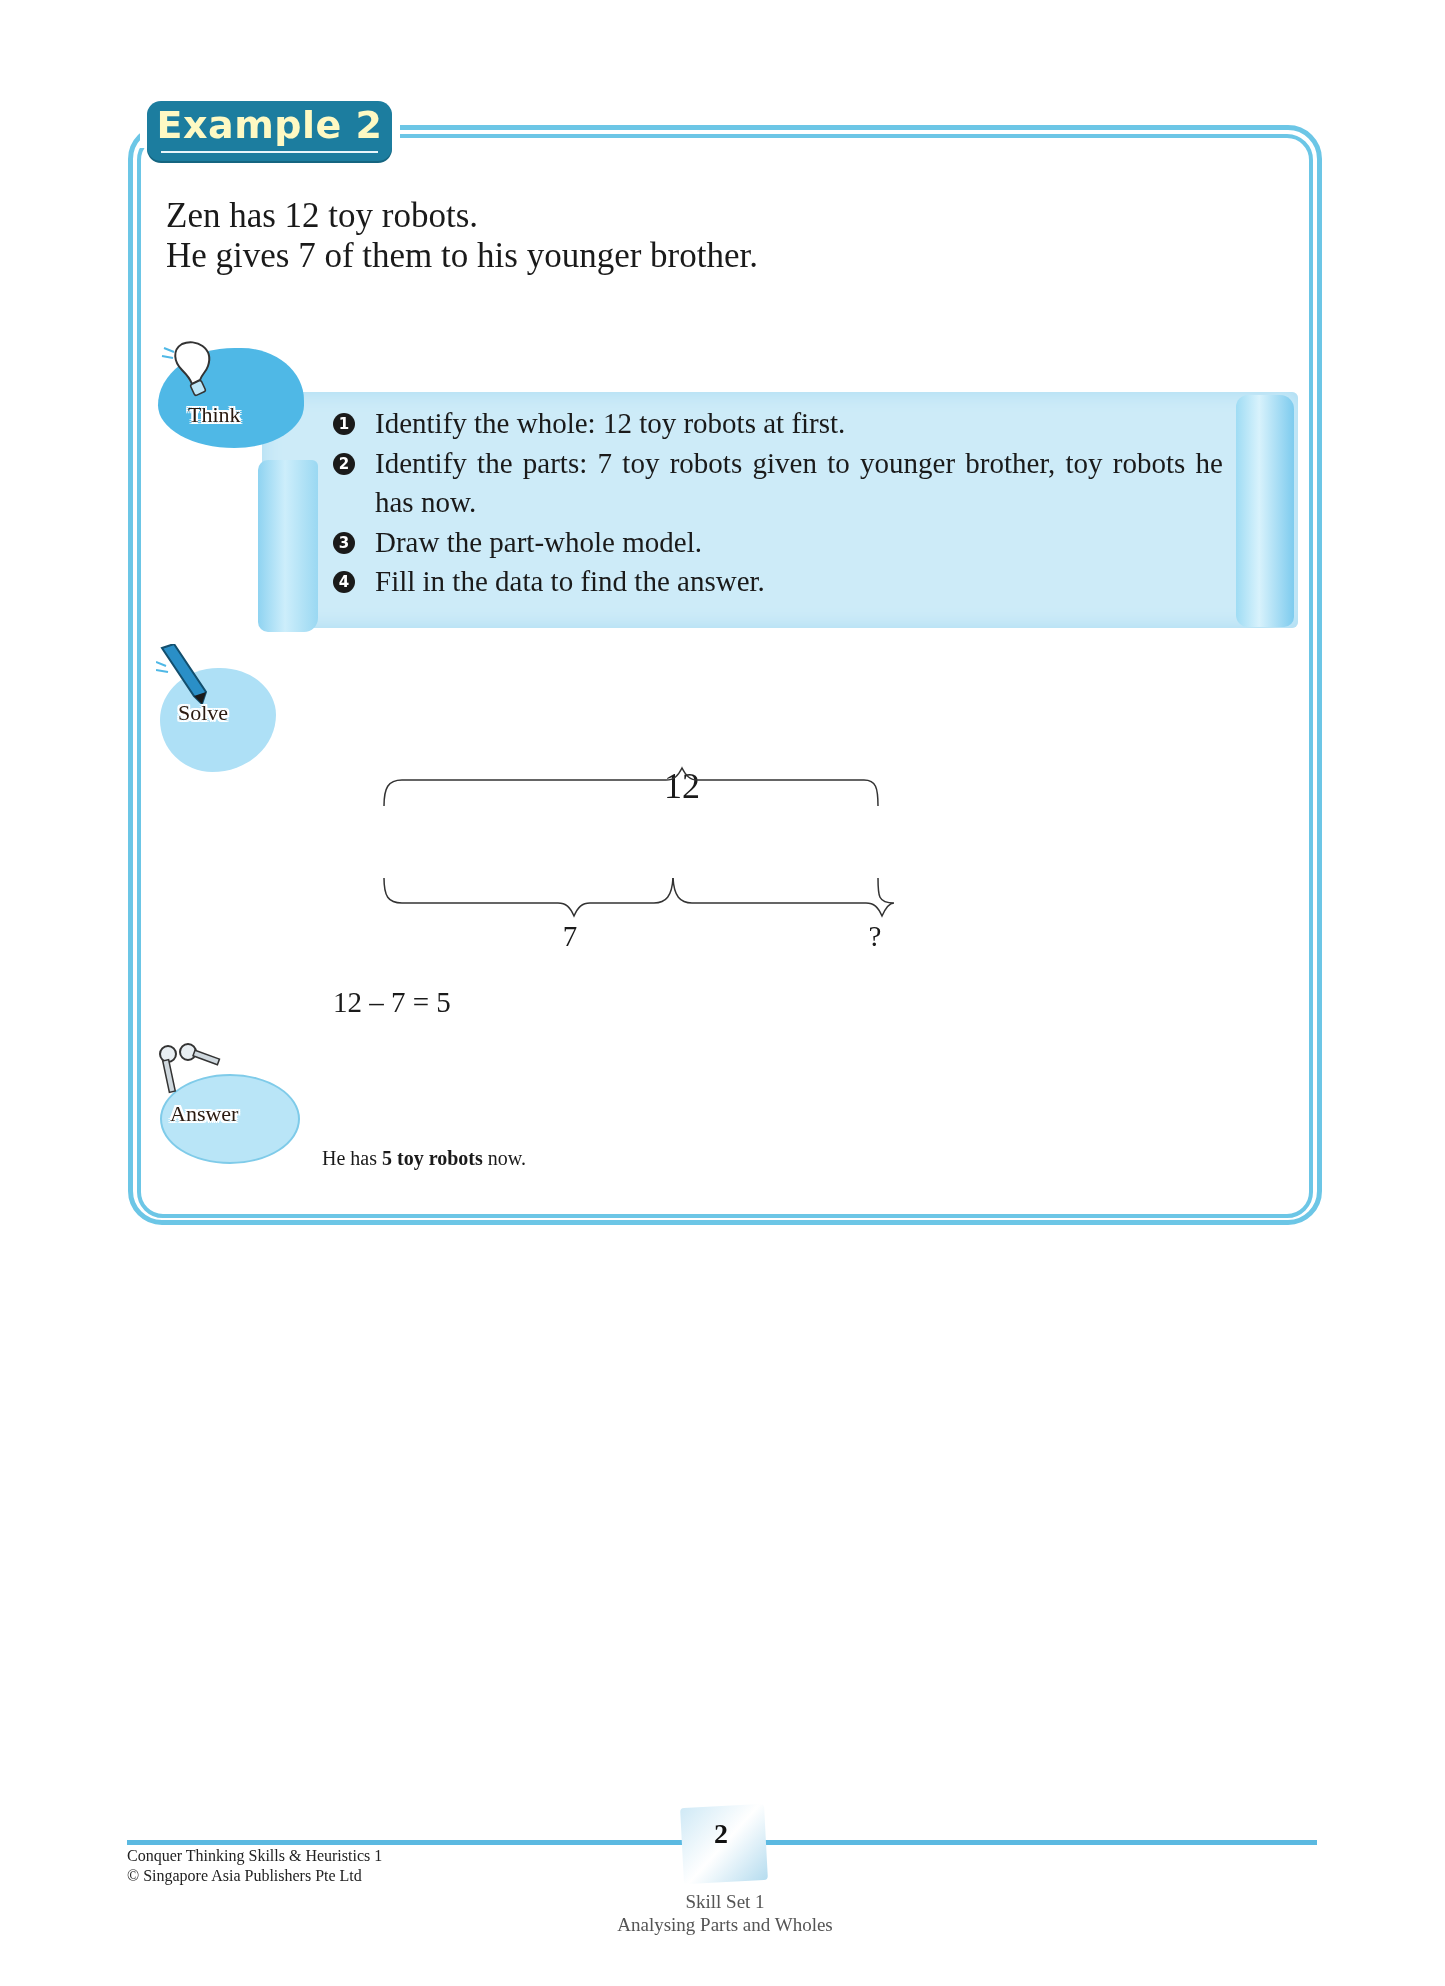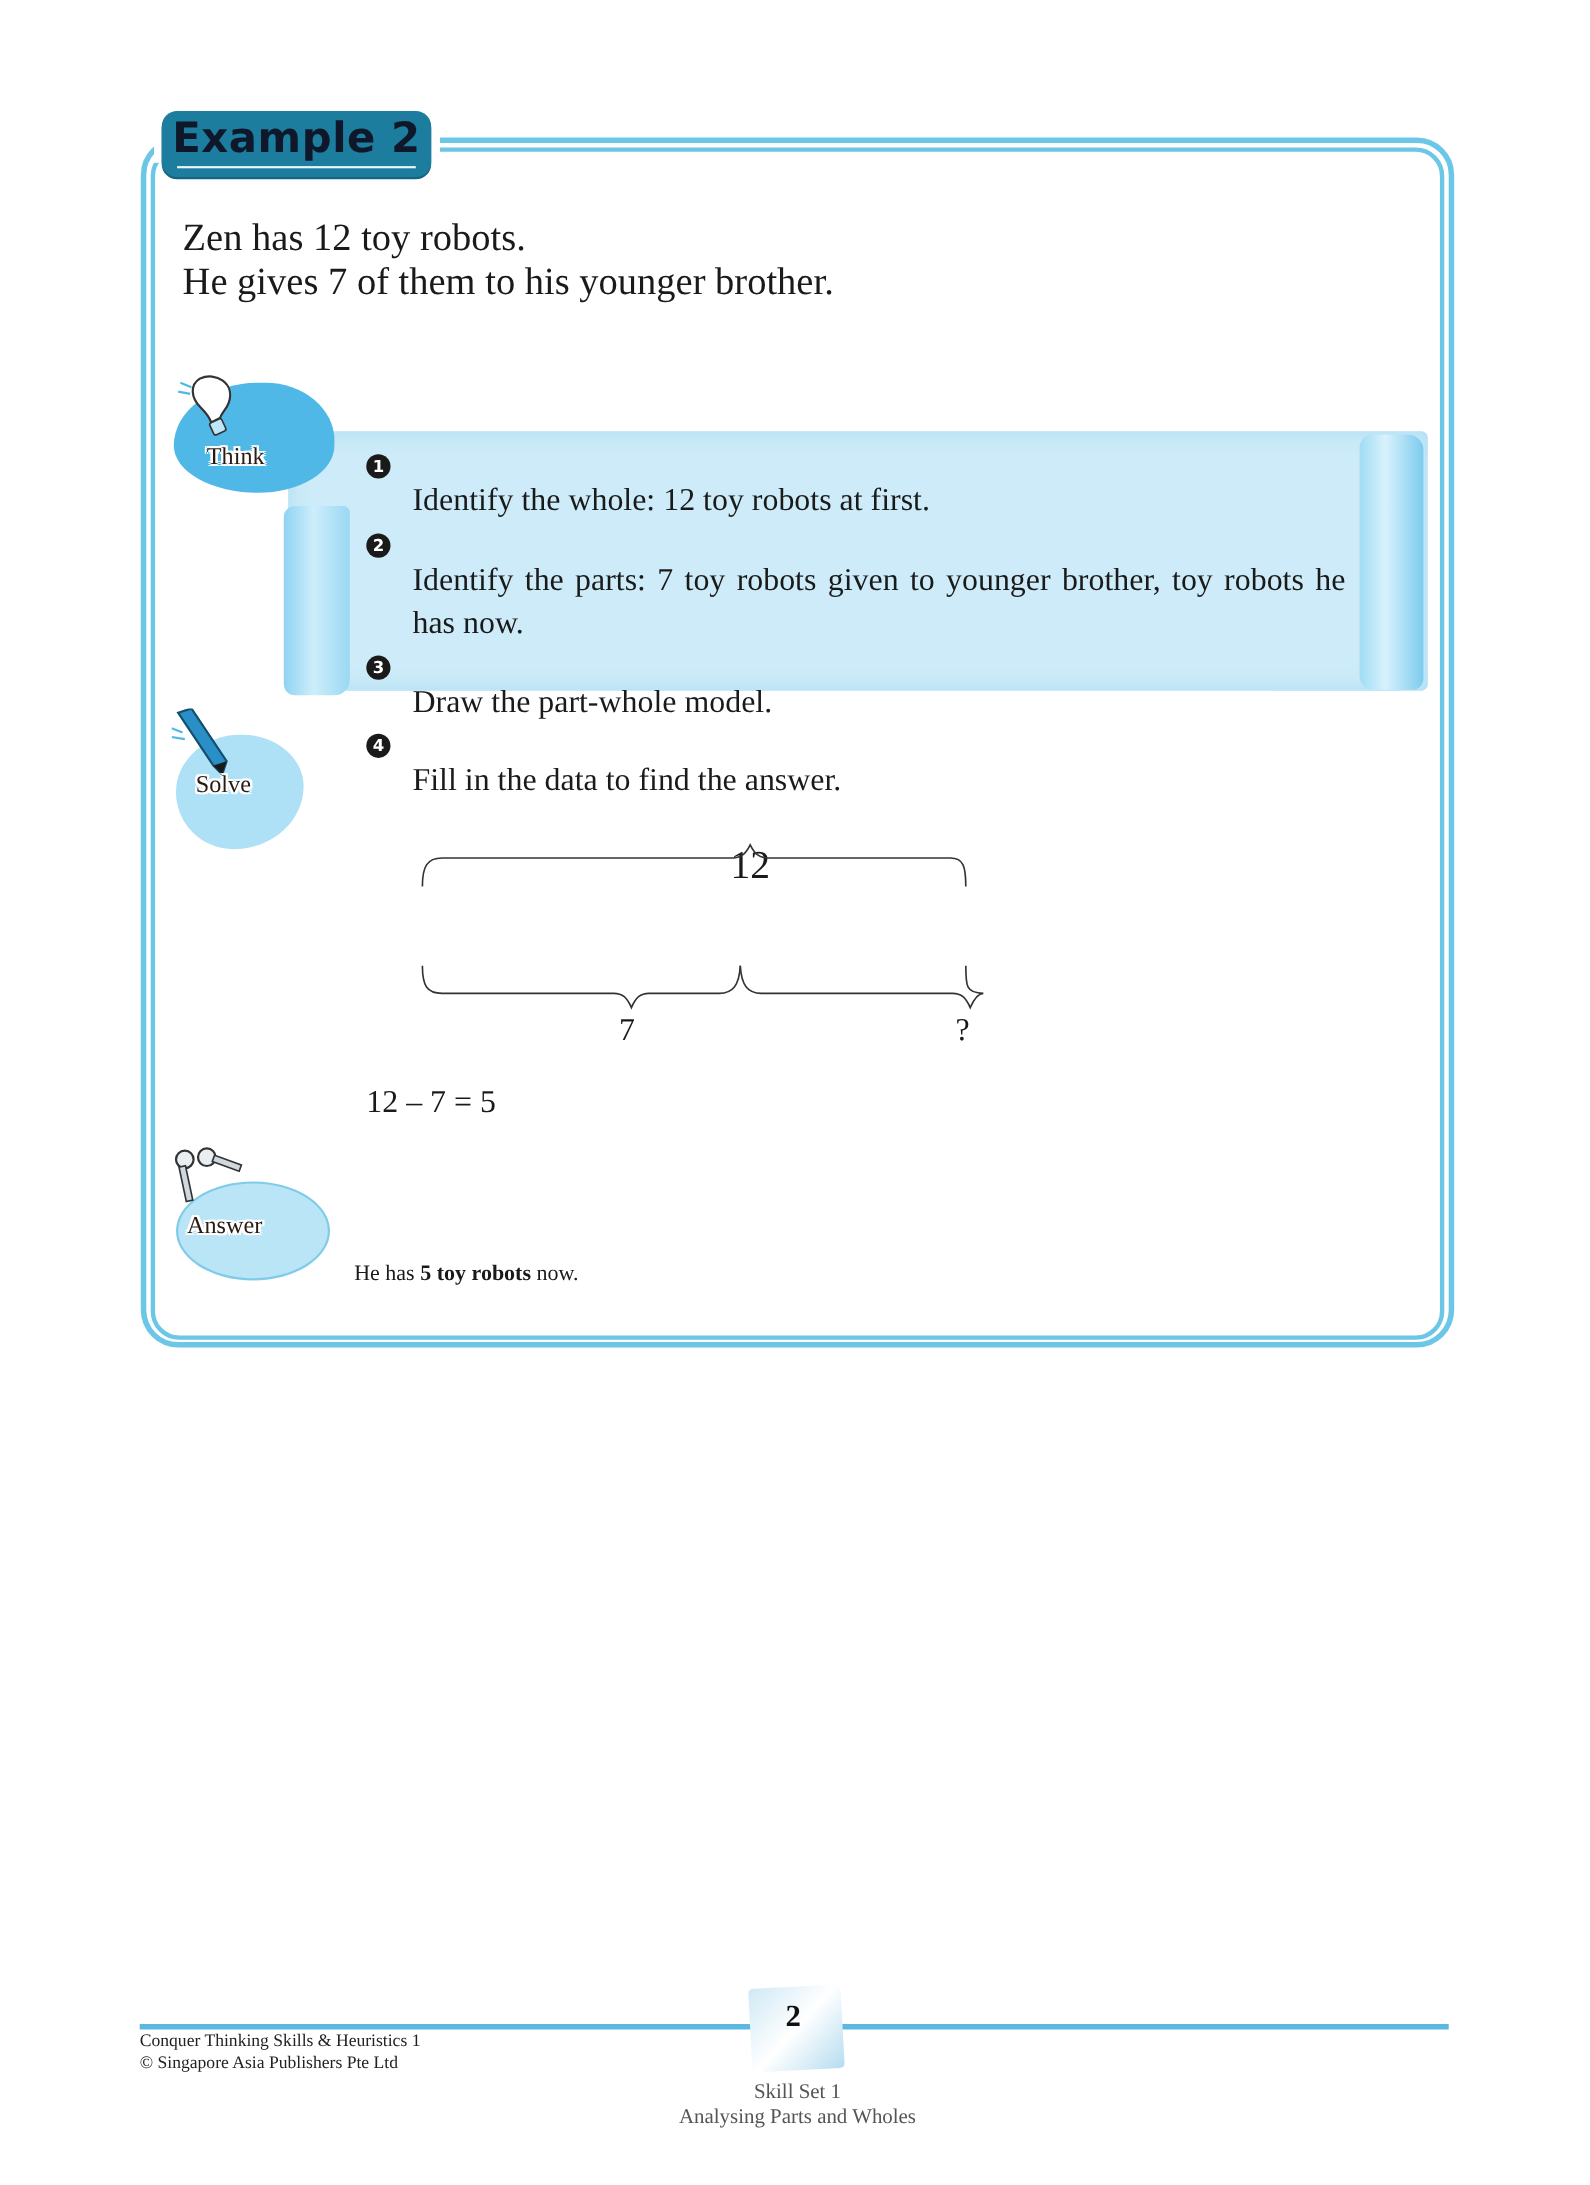--- a/index.html
+++ b/index.html
@@ -12,21 +12,21 @@
     border:5px solid #6cc6e6; border-radius:34px; box-sizing:border-box; }
   .frame-inner { left:137px; top:134px; width:1176px; height:1084px;
     border:4px solid #6cc6e6; border-radius:26px; box-sizing:border-box; }
   .frame-gap { left:140px; top:98px; width:260px; height:50px; background:#fff; }
 
   
   .badge { left:147px; top:101px; width:245px; height:60px; background:#1c7d9f;
     border-radius:14px; box-shadow:0 2px 0 #156580; }
   .badge-text { left:0; top:2px; width:100%; text-align:center;
     font-family:"DejaVu Sans", sans-serif; font-weight:bold; font-size:38px;
-    color:#0f172a; letter-spacing:0.5px; }
+    color:#fef9c3; letter-spacing:0.5px; }
   .badge-underline { left:14px; right:14px; bottom:8px; height:2px; background:#e8f6fb; }
 
   .problem { left:156px; top:196px; font-size:35px; line-height:40px;margin-left:10px; }
   .problem div { white-space:nowrap; }
 
   
   .think-blob { left:158px; top:348px; width:146px; height:100px;
     background:#4fb8e6; border-radius:55% 45% 50% 55% / 60% 55% 45% 45%; }
   .blob-label { font-weight:normal; font-size:22px; color:#2a1a10;
     text-shadow: -2px -2px 0 #fff, 2px -2px 0 #fff, -2px 2px 0 #fff, 2px 2px 0 #fff,
@@ -39,21 +39,21 @@
   .scroll-roll-left { left:258px; top:460px; width:60px; height:172px;
     background:linear-gradient(90deg,#8fd3f1,#cdeefb 45%,#9ad8f2); border-radius:10px 6px 14px 10px; }
   .scroll-roll-right { left:1236px; top:395px; width:58px; height:232px;
     background:linear-gradient(90deg,#9fdcf4,#d8f2fc 40%,#7dcbee); border-radius:12px 14px 10px 12px; }
 
   .think-list { left:333px; top:404px; width:890px; font-size:29px; line-height:39.5px; }
   .think-item { display:flex; align-items:flex-start; }
   .think-num { flex:0 0 auto; width:22px; height:22px; border-radius:50%; background:#1a1a1a;
     color:#fff; font-family:"DejaVu Sans", sans-serif; font-size:15px; font-weight:bold;
     text-align:center; line-height:22px; margin-top:9px; margin-right:20px; }
-  .think-text { flex:1 1 auto; text-align:justify;margin-top:32px; }
+  .think-text { flex:1 1 auto; text-align:justify; }
 
   
   .solve-blob { left:160px; top:668px; width:116px; height:104px;
     background:#aee0f6; border-radius:50% 48% 55% 45% / 50% 45% 55% 50%; }
   .solve-label { left:178px; top:700px; }
 
   
   .diagram { left:370px; top:730px; width:530px; height:230px; }
   .label-12 { left:312px; top:0; font-size:36px; transform:translateX(-50%);margin-top:35px; }
   .model-box { left:14px; top:80px; width:495px; height:64px; border:1.5px solid #222;

